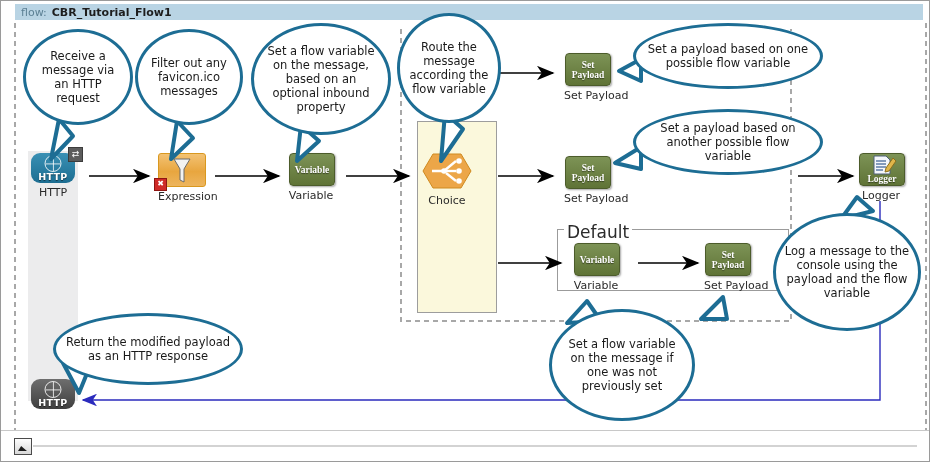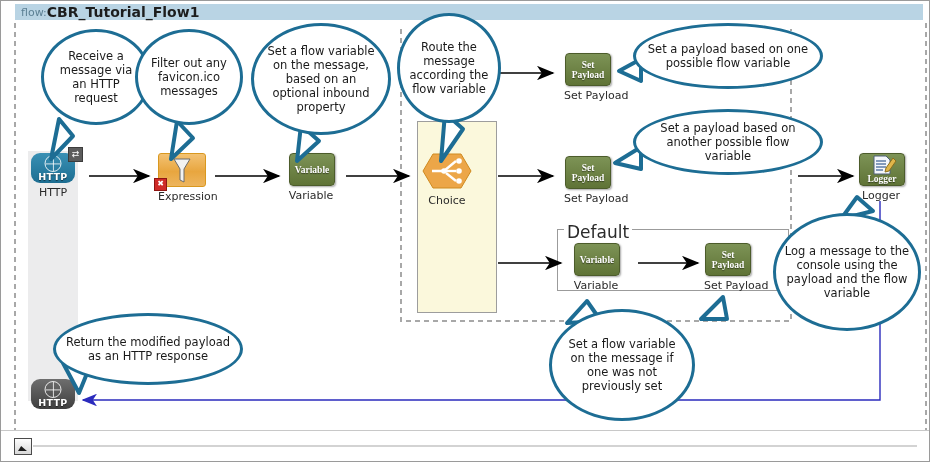--- a/index.html
+++ b/index.html
@@ -19,24 +19,24 @@
   }
   
   .titlebar {
     position:absolute; left:14px; top:3px; right:6px; height:16px;
     background:#b9d4e4;
     display:flex; align-items:center;
     padding-left:6px;
     box-sizing:border-box;
   }
   .titlebar .lbl-flow {
-    font-size:11px; color:#5b7f93; 
+    font-size:11px; color:#5b7f93; margin-right:5px;
   }
   .titlebar .lbl-name {
-    font-size:14px; color:#1d1d1d; font-weight:bold;
+    font-size:11px; color:#1d1d1d; font-weight:bold;
   }
   
   svg.layer {
     position:absolute; left:0; top:0; width:930px; height:462px;
     pointer-events:none;
   }
   
   .node { position:absolute; text-align:center; }
   .node .caption {
     font-size:11px; color:#2b2b2b; margin-top:3px;
@@ -337,21 +337,21 @@
       <path d="M444,112 L462,128 L440,160 Z"></path>
       <path d="M640,58 L618,70 L640,80 Z"></path>
       <path d="M640,146 L614,162 L640,168 Z"></path>
       <path d="M872,210 L856,196 L840,218 Z"></path>
       <path d="M600,320 L586,300 L566,322 Z"></path>
       <path d="M726,318 L722,296 L700,318 Z"></path>
       <path d="M100,338 L78,392 L62,362 Z"></path>
     </g>
   </svg>
 
-  <div class="callout" style="left:40px;  top:28px;  width:110px; height:96px;">Receive a message via an HTTP request</div>
+  <div class="callout" style="left:22px;  top:28px;  width:110px; height:96px;">Receive a message via an HTTP request</div>
 
   <div class="callout" style="left:250px; top:22px;  width:140px; height:112px;">Set a flow variable on the message, based on an optional inbound property</div>
 
   <div class="callout" style="left:134px; top:28px;  width:108px; height:96px;">Filter out any favicon.ico messages</div>
 
   <div class="callout" style="left:632px; top:22px;  width:190px; height:66px;">Set a payload based on one possible flow variable</div>
 
   <div class="callout" style="left:396px; top:12px;  width:104px; height:110px;">Route the message according the flow variable</div>
 
   <div class="callout" style="left:772px; top:212px; width:148px; height:118px;">Log a message to the console using the payload and the flow variable</div>

